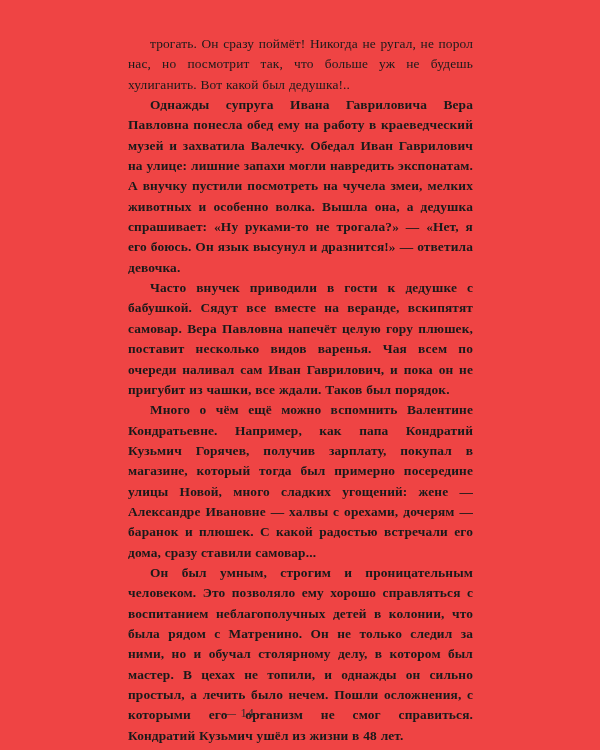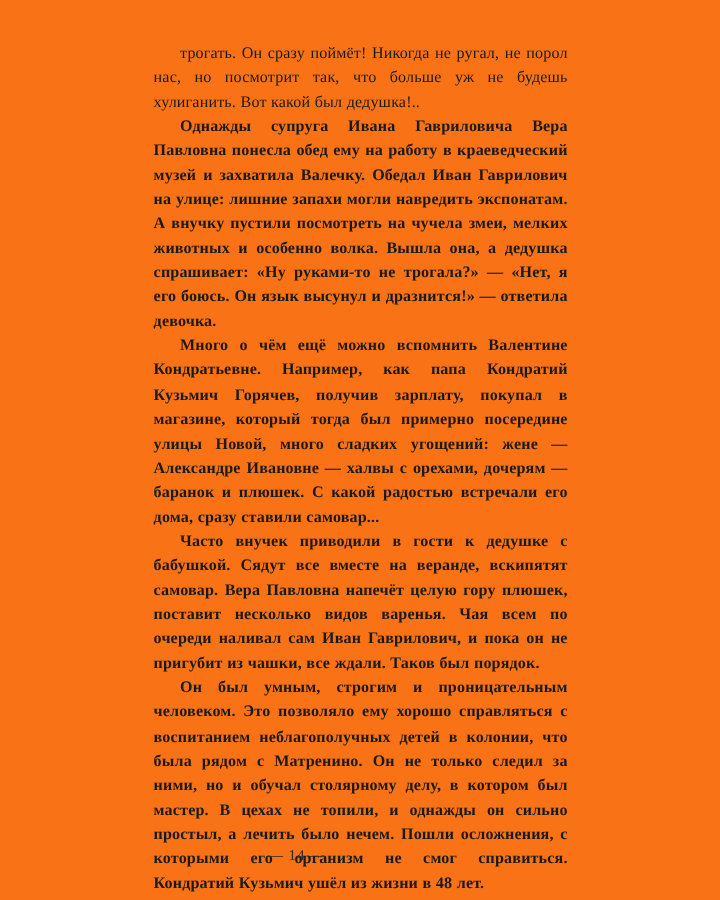--- a/index.html
+++ b/index.html
@@ -11,21 +11,21 @@
     height: 750px;
     background: #ffffff;
     font-family: "Liberation Serif", "DejaVu Serif", serif;
     color: #1a1a1a;
     overflow: hidden;
   }
   .page {
     position: relative;
     width: 600px;
     height: 750px;
-    background: #f97316;
+    background: #ef4444;
     box-sizing: border-box;
   }
   .text-block {
     position: absolute;
     left: 128px;
     top: 34px;
     width: 345px;
   }
   .para {
     margin: 0;
@@ -54,21 +54,21 @@
   }
 </style>
 </head>
 <body>
 
 <div class="page">
 
   <div class="text-block">
     <p class="para">трогать. Он сразу поймёт! Никогда не ругал, не порол нас, но посмотрит так, что больше уж не будешь хулиганить. Вот какой был дедушка!..</p>
     <p class="para">Однажды супруга Ивана Гавриловича Вера Павловна понесла обед ему на работу в краеведческий музей и захватила Валечку. Обедал Иван Гаврилович на улице: лишние запахи могли навредить экспонатам. А внучку пустили посмотреть на чучела змеи, мелких животных и особенно волка. Вышла она, а дедушка спрашивает: «Ну руками-то не трогала?» — «Нет, я его боюсь. Он язык высунул и дразнится!» — ответила девочка.</p>
+    <p class="para">Часто внучек приводили в гости к дедушке с бабушкой. Сядут все вместе на веранде, вскипятят самовар. Вера Павловна напечёт целую гору плюшек, поставит несколько видов варенья. Чая всем по очереди наливал сам Иван Гаврилович, и пока он не пригубит из чашки, все ждали. Таков был порядок.</p>
     <p class="para">Много о чём ещё можно вспомнить Валентине Кондратьевне. Например, как папа Кондратий Кузьмич Горячев, получив зарплату, покупал в магазине, который тогда был примерно посередине улицы Новой, много сладких угощений: жене — Александре Ивановне — халвы с орехами, дочерям — баранок и плюшек. С какой радостью встречали его дома, сразу ставили самовар...</p>
-    <p class="para">Часто внучек приводили в гости к дедушке с бабушкой. Сядут все вместе на веранде, вскипятят самовар. Вера Павловна напечёт целую гору плюшек, поставит несколько видов варенья. Чая всем по очереди наливал сам Иван Гаврилович, и пока он не пригубит из чашки, все ждали. Таков был порядок.</p>
     <p class="para">Он был умным, строгим и проницательным человеком. Это позволяло ему хорошо справляться с воспитанием неблагополучных детей в колонии, что была рядом с Матренино. Он не только следил за ними, но и обучал столярному делу, в котором был мастер. В цехах не топили, и однажды он сильно простыл, а лечить было нечем. Пошли осложнения, с которыми его организм не смог справиться. Кондратий Кузьмич ушёл из жизни в 48 лет.</p>
     <p class="para">Не забыть В. К. Романовой и то, как мама получила отравление на заводе, и больше работать там ей было нельзя. Помогла швейная машинка «Зингер», подаренная когда-то ей папой Иваном Гавриловичем. Положила женщина машинку на сани и пошла в деревню Лисино Тимирязевского колхоза работать швеёй. Колхоз этот был богатым, и она оттуда присылала продуктов для семьи, при этом даже не имея времени</p>
   </div>
 
   <div class="page-number">— 14 —</div>
 
 </div>
 
 </body></html>

